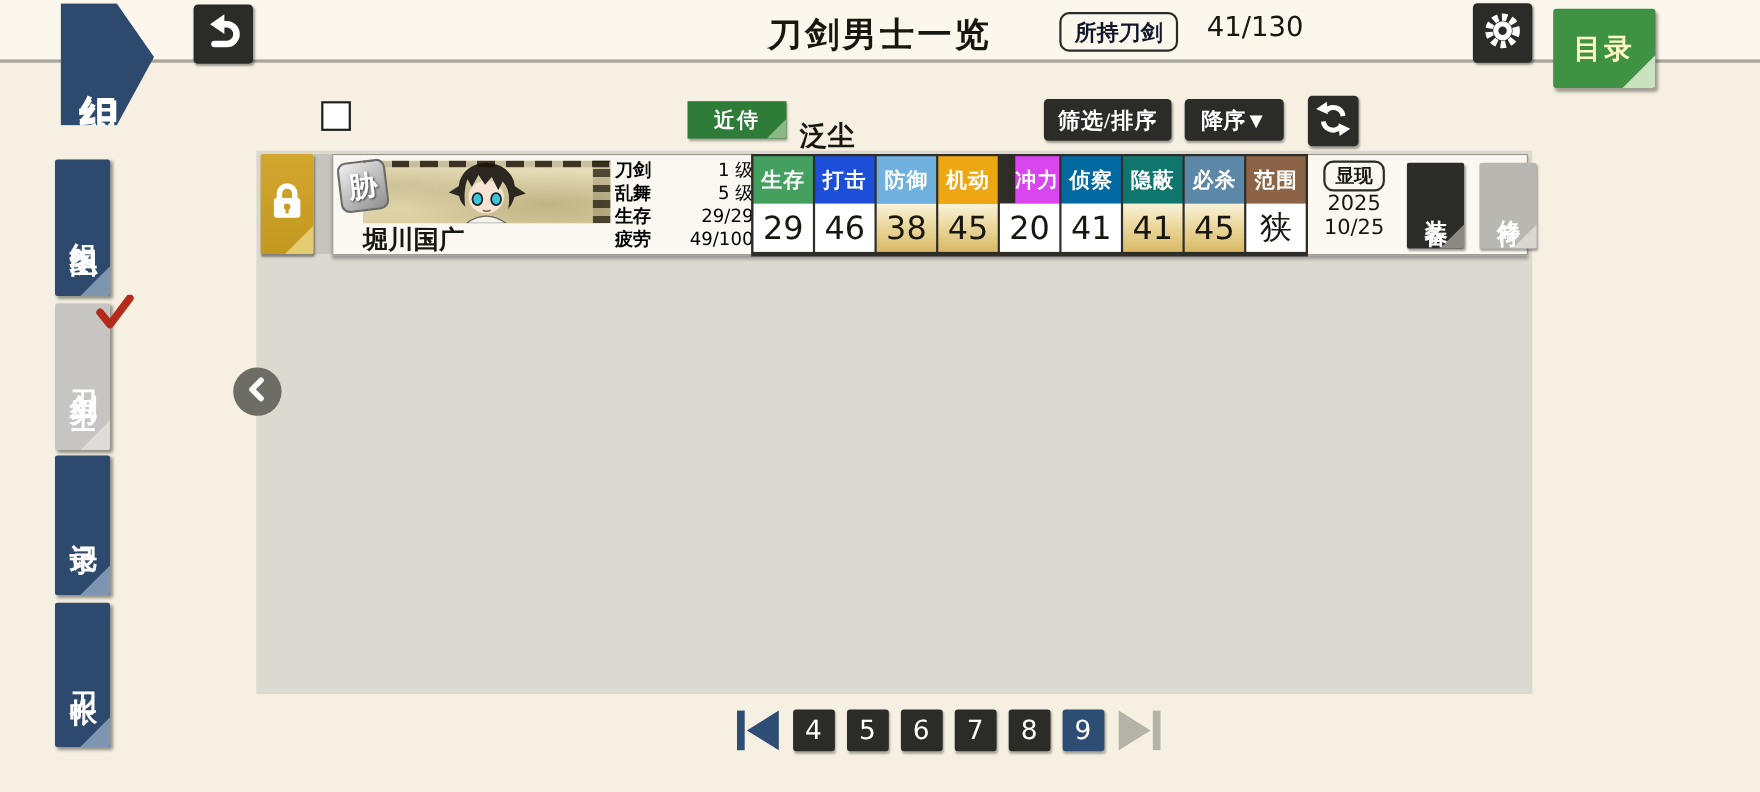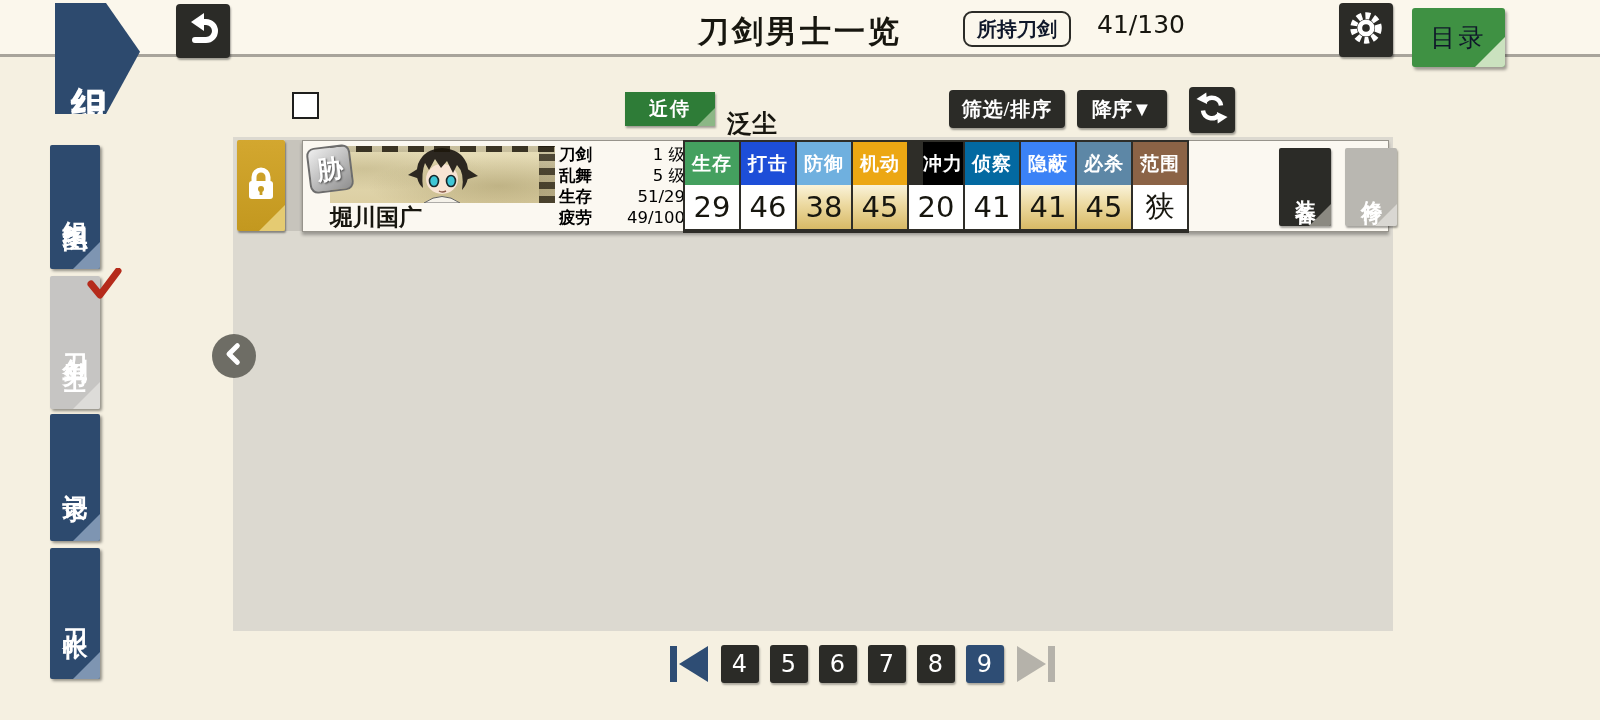--- a/index.html
+++ b/index.html
@@ -22,23 +22,23 @@
               display:flex; align-items:center; justify-content:center; }
   .back-btn { position:absolute; left:176px; top:4px; width:54px; height:54px; }
   .page-title { position:absolute; left:698px; top:11px; font-size:31px; font-weight:bold;
                 letter-spacing:3px; color:#17160f; }
   .owned-badge { position:absolute; left:963px; top:11px; height:36px; padding:0 12px;
                  border:2.5px solid #2b2b27; border-radius:9px; font-size:20px; font-weight:bold;
                  display:flex; align-items:center; color:#0f172a; background:transparent; }
   .owned-count { position:absolute; left:1097px; top:10px; font-size:25px; color:#17160f;
                  font-family:"DejaVu Sans","Liberation Sans",sans-serif; }
   .gear-btn { position:absolute; left:1339px; top:3px; width:54px; height:54px; }
-  .menu-btn { position:absolute; left:1412px; top:8px; width:93px; height:59px;
+  .menu-btn { position:absolute; left:1412px; top:8px; width:93px; height:72px;
               background:#3f9143; border-radius:3px; box-shadow:2px 3px 3px rgba(0,0,0,.35);
-              color:#0f172a; font-size:25px; font-weight:normal; letter-spacing:3px;
+              color:#fef9c3; font-size:25px; font-weight:bold; letter-spacing:3px;
               display:flex; align-items:center; justify-content:center;
               position:absolute; overflow:hidden; cursor:pointer; z-index:6; }
   .menu-btn::after { content:""; position:absolute; right:0; bottom:0;
                      border-left:30px solid transparent; border-bottom:30px solid #cbe2bf; }
 
   
   .checkbox { position:absolute; left:292px; top:92px; width:27px; height:27px;
               background:#fff; border:2.5px solid #1e1e1c; cursor:pointer; }
   .check-label { position:absolute; left:328px; top:92px; font-size:23px; font-weight:bold; color:#17160f; }
   .tab-active { position:absolute; left:625px; top:92px; width:90px; height:34px;
@@ -244,21 +244,21 @@
         <div class="info-row">
           <span>刀剑</span>
           <span class="info-val">1 级</span>
         </div>
         <div class="info-row">
           <span>乱舞</span>
           <span class="info-val">5 级</span>
         </div>
         <div class="info-row">
           <span>生存</span>
-          <span class="info-val">51/29</span>
+          <span class="info-val">29/29</span>
         </div>
         <div class="info-row">
           <span>疲劳</span>
           <span class="info-val">49/100</span>
         </div>
       </div>
 
       <div class="stat-table">
         <div class="stat-col">
           <div class="stat-head" style="background-color: rgb(68, 160, 95);">生存</div>
@@ -270,41 +270,46 @@
         </div>
         <div class="stat-col">
           <div class="stat-head" style="background-color: rgb(111, 176, 223);">防御</div>
           <div class="stat-val max">38</div>
         </div>
         <div class="stat-col">
           <div class="stat-head" style="background-color: rgb(236, 167, 19);">机动</div>
           <div class="stat-val max">45</div>
         </div>
         <div class="stat-col">
-          <div class="stat-head" style="background-color: #000000; margin-left: 14px;">冲力</div>
+          <div class="stat-head" style="background-color: #d946ef; margin-left: 14px;">冲力</div>
           <div class="stat-val">20</div>
         </div>
         <div class="stat-col">
           <div class="stat-head" style="background-color: #0369a1;">侦察</div>
           <div class="stat-val">41</div>
         </div>
         <div class="stat-col">
-          <div class="stat-head" style="background-color: #3b82f6;">隐蔽</div>
+          <div class="stat-head" style="background-color: #0f766e;">隐蔽</div>
           <div class="stat-val max">41</div>
         </div>
         <div class="stat-col">
           <div class="stat-head" style="background-color: rgb(93, 135, 166);">必杀</div>
           <div class="stat-val max">45</div>
         </div>
         <div class="stat-col">
           <div class="stat-head" style="background-color: rgb(139, 99, 70);">范围</div>
           <div class="stat-val">狭</div>
         </div>
       </div>
 
+      <div class="manifest">
+        <div class="manifest-badge">显现</div>
+        <div class="manifest-num">2025</div>
+        <div class="manifest-num">10/25</div>
+      </div>
 
       <div class="vert-btn equip-btn">
         <span>装备</span>
       </div>
       <div class="vert-btn train-btn">
         <span>修行</span>
       </div>
 
     </div>
   </div>

